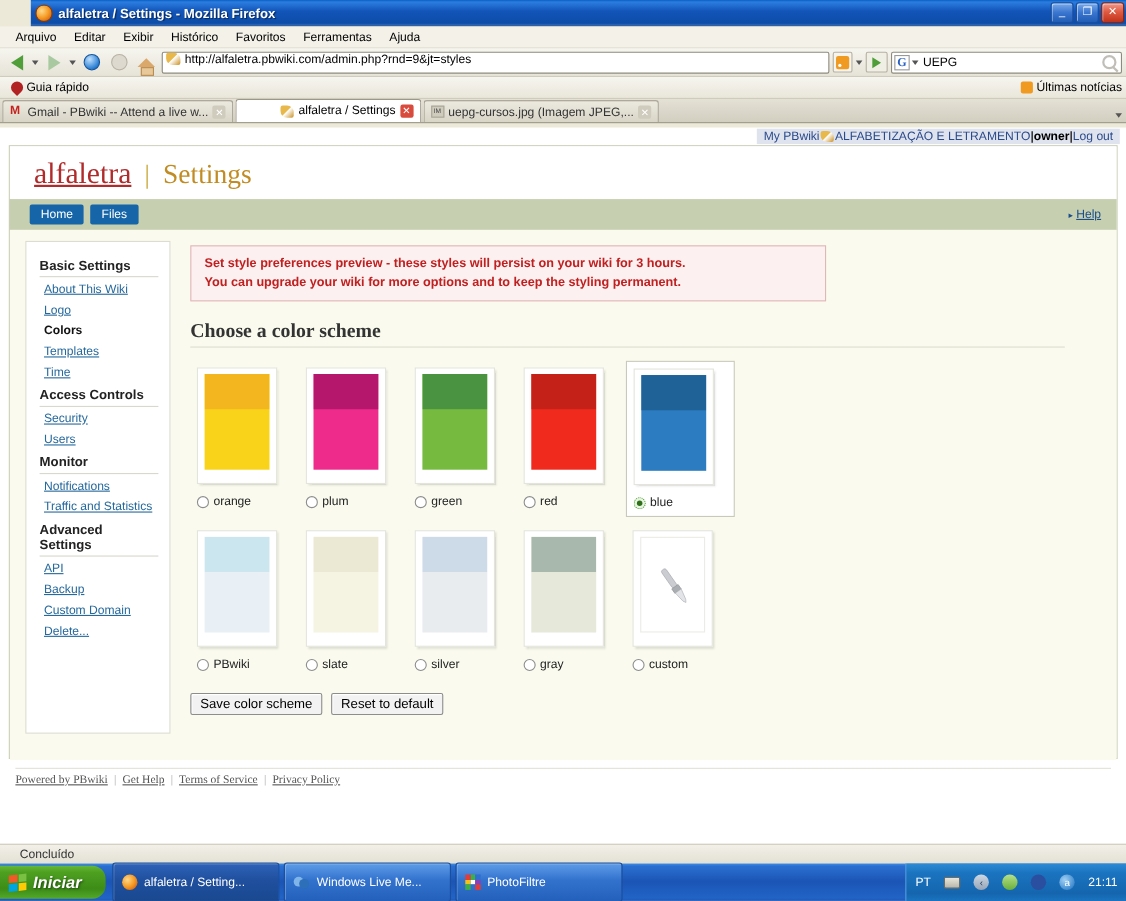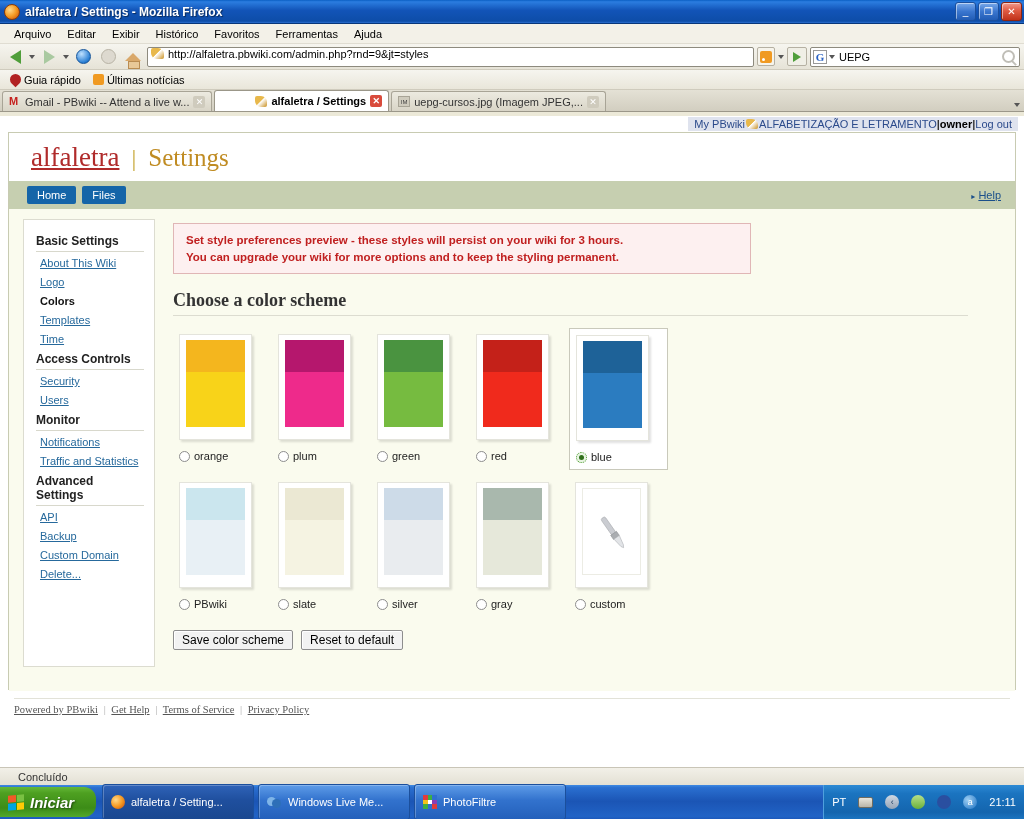--- a/index.html
+++ b/index.html
@@ -11,20 +11,21 @@
     background: #d4d0c8;
   }
   
   #window { width:1024px; height:819px; position:relative; background:#ece9d8; }
 
   .titlebar {
     height: 24px;
     background: linear-gradient(to bottom, #0b5fc4 0%, #2b7de0 8%, #1254b8 45%, #0d4da8 92%, #2a6fd0 100%);
     display:flex; align-items:center; padding:0 2px 0 4px;
     border-bottom:1px solid #07367a;
+    margin-left:28px;
   }
   .titlebar .fficon {
     width:16px;height:16px;border-radius:50%;
     background: radial-gradient(circle at 35% 35%, #ffd98a 0%, #f59a23 50%, #c4470a 100%);
     border:1px solid #8a3b06; margin-right:5px; flex:none;
   }
   .titlebar .title {
     color:#fff; font-size:12px; font-weight:bold; flex:1;
     text-shadow:1px 1px 1px rgba(0,0,0,.5); white-space:nowrap; overflow:hidden;
   }
@@ -82,37 +83,38 @@
   .searchbar .gicon{ width:14px;height:14px;border:1px solid #999;display:flex;align-items:center;justify-content:center;
     font-family:"Liberation Serif",serif;font-size:11px;font-weight:bold;color:#2a62c4;background:#fff;margin-right:2px;}
   .searchbar .sval{flex:1;padding-left:4px;color:#000;}
   .mag { width:13px;height:13px;border:2px solid #8d8a7e;border-radius:50%;margin-right:2px;position:relative;opacity:.55;}
   .mag::after{content:"";position:absolute;right:-4px;bottom:-3px;width:6px;height:2px;background:#8d8a7e;transform:rotate(45deg);}
 
   .bookmarkbar {
     height:20px;background:linear-gradient(to bottom,#f6f5ef,#e9e6da);
     display:flex;align-items:center;gap:4px;padding-left:6px;font-size:11px;color:#000;
     border-bottom:1px solid #cfcbbd;
+    justify-content:space-between;
   }
   .bm { display:flex;align-items:center;gap:3px;padding:1px 4px; }
   .bm-red { width:11px;height:11px;border-radius:50% 50% 50% 0;background:#b22222;transform:rotate(-45deg);}
   .bm-rss { width:11px;height:11px;background:#f09a22;border-radius:2px;}
 
   .tabbar {
     height:22px;background:linear-gradient(to bottom,#e4e1d5,#d2cec0);
     display:flex;align-items:flex-end;padding-left:2px; position:relative;
     border-bottom:1px solid #9b9789;
   }
   .tab {
     height:20px;display:flex;align-items:center;gap:4px;padding:0 6px;
     font-size:11px;color:#333;border:1px solid #a8a496;border-bottom:none;
     border-radius:3px 3px 0 0;background:linear-gradient(to bottom,#eceaE0,#d9d5c7);
     max-width:230px;white-space:nowrap;overflow:hidden;margin-right:2px;
   }
-  .tab.active{ background:#fff;color:#000;font-weight:bold;border-color:#9b9789;height:21px;padding-left:40px;}
+  .tab.active{ background:#fff;color:#000;font-weight:normal;border-color:#9b9789;height:21px;padding-left:40px;}
   .tabx{width:12px;height:12px;border-radius:2px;background:#cfcbbd;color:#fff;font-size:9px;
     display:flex;align-items:center;justify-content:center;flex:none;}
   .tab.active .tabx{background:#d94b3c;}
   .tabicon{width:12px;height:11px;flex:none;}
   .ic-gmail{color:#c5221f;font-weight:bold;font-size:11px;line-height:11px;}
   .ic-pb{background:linear-gradient(135deg,#e8b84b 0%,#e8b84b 45%,#fff 50%,#c98f1e 100%);border-radius:2px 6px 2px 6px;}
   .ic-img{background:#cfcbbd;border:1px solid #a8a496;font-size:6px;color:#444;text-align:center;line-height:10px;}
   .tablist-caret{position:absolute;right:4px;bottom:4px;}
 
   

